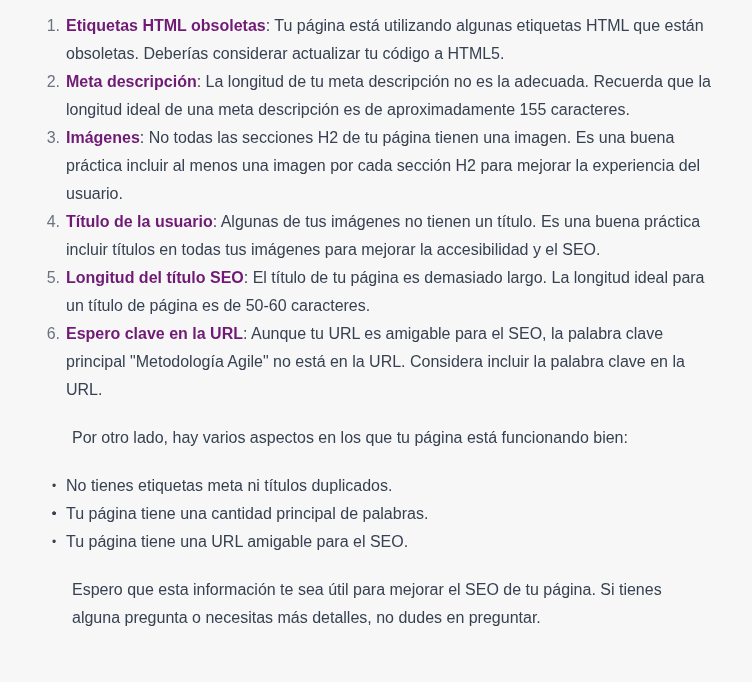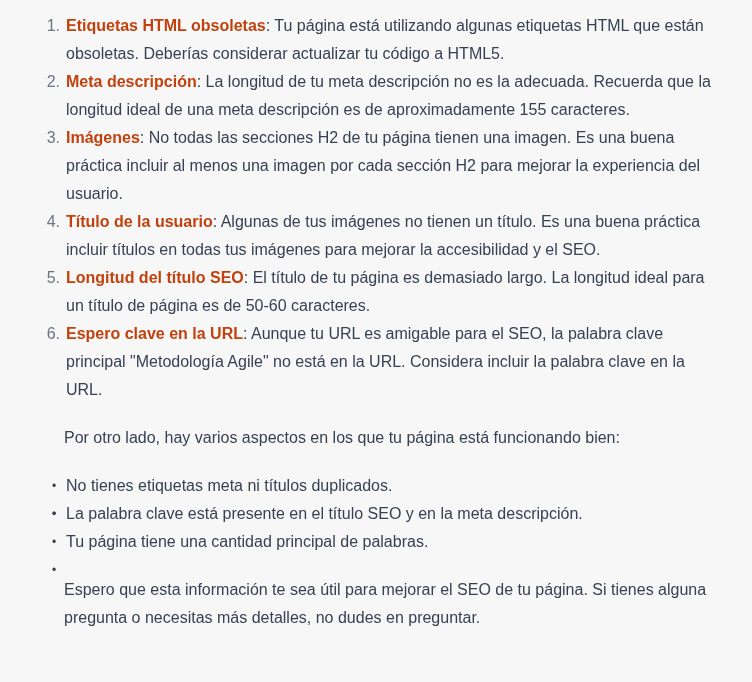--- a/index.html
+++ b/index.html
@@ -30,25 +30,25 @@
       line-height: 28px;
     }
     ol.issues li .num {
       position: absolute;
       left: 0;
       width: 20px;
       text-align: right;
       color: #6b7280;
     }
     ol.issues li strong {
-      color: #c2410c;
+      color: #701a75;
       font-weight: 700;
     }
     p.para {
-      margin: 4px;
+      margin: 12px;
       padding-left: 20px;
       line-height: 28px;
     }
     p.intro { margin-top: 20px; margin-bottom: 20px; }
     ul.good {
       list-style: none;
       margin: 0;
       padding: 0;
     }
     ul.good li {
@@ -76,19 +76,19 @@
     <li><span class="num">4.</span><strong>Título de la usuario</strong><span>: Algunas de tus imágenes no tienen un título. Es una buena práctica incluir títulos en todas tus imágenes para mejorar la accesibilidad y el SEO.</span></li>
     <li><span class="num">5.</span><strong>Longitud del título SEO</strong><span>: El título de tu página es demasiado largo. La longitud ideal para un título de página es de 50-60 caracteres.</span></li>
     <li><span class="num">6.</span><strong>Espero clave en la URL</strong><span>: Aunque tu URL es amigable para el SEO, la palabra clave principal "Metodología Agile" no está en la URL. Considera incluir la palabra clave en la URL.</span></li>
   </ol>
 
   <p class="para intro">Por otro lado, hay varios aspectos en los que tu página está funcionando bien:</p>
 
   <ul class="good">
     <li><span class="bullet">•</span><span>No tienes etiquetas meta ni títulos duplicados.</span></li>
     <li><span class="bullet">•</span></li>
-    <li><span class="bullet">•</span><span>La palabra clave está presente en el título SEO y en la meta descripción.</span></li>
+    <li><span class="bullet">•</span></li>
     <li><span class="bullet">•</span><span>Tu página tiene una cantidad principal de palabras.</span></li>
-    <li><span class="bullet">•</span></li>
+    <li><span class="bullet">•</span><span>Tu página tiene una URL amigable para el SEO.</span></li>
   </ul>
 
   <p class="para closing">Espero que esta información te sea útil para mejorar el SEO de tu página. Si tienes alguna pregunta o necesitas más detalles, no dudes en preguntar.</p>
 </div>
 
 </body></html>

